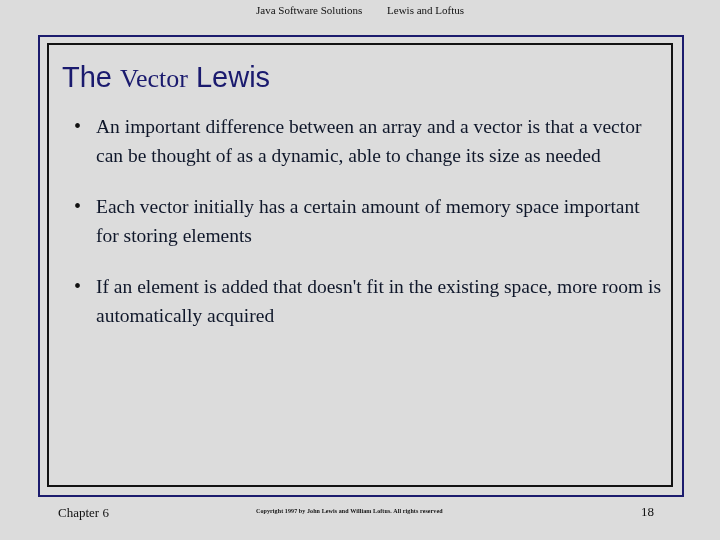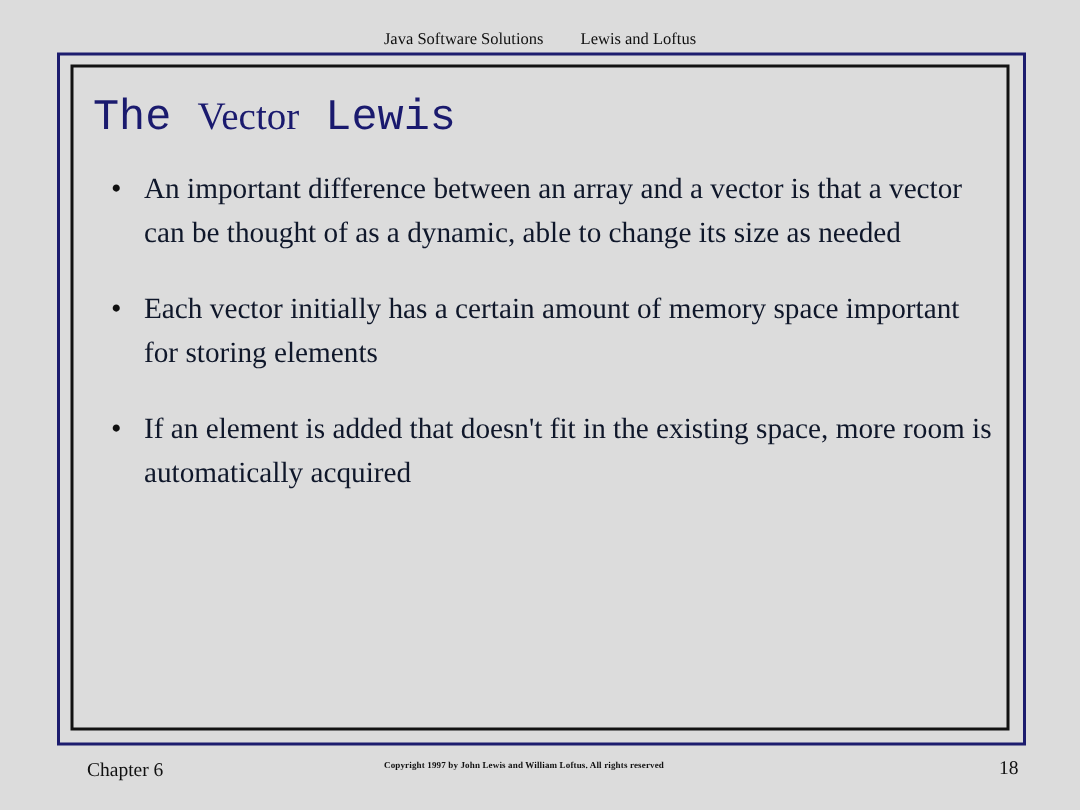--- a/index.html
+++ b/index.html
@@ -11,21 +11,21 @@
     height: 540px;
     background: #dcdcdc;
     font-family: "Liberation Serif", serif;
     overflow: hidden;
     position: relative;
   }
 
   
   .slide-header {
     position: absolute;
-    top: 20px;
+    top: 4px;
     left: 0;
     width: 720px;
     text-align: center;
     font-family: "Liberation Serif", serif;
     font-size: 11px;
     color: #101010;
     letter-spacing: 0px;
     white-space: nowrap;
   }
   .slide-header .hdr-left { margin-right: 22px; }
@@ -55,21 +55,21 @@
   .slide-title {
     position: absolute;
     left: 62px;
     top: 62px;
     font-size: 29px;
     color: #1a1a6e;
     white-space: nowrap;
     line-height: 1.05;
   }
   .slide-title .serif-part {
-    font-family: Liberation Mono, monospace;
+    font-family: Liberation Sans, sans-serif;
   }
   .slide-title .mono-part {
     font-family: Liberation Serif, serif;
     font-size: 26px;
   }
 
   
   .body-list {
     position: absolute;
     left: 74px;
@@ -121,21 +121,20 @@
     letter-spacing: 0.1px;
   }
   .footer-pagenum {
     position: absolute;
     left: 641px;
     top: 504px;
     font-family: "Liberation Serif", serif;
     font-size: 13px;
     color: #111111;
     white-space: nowrap;
-    margin-left: 25px;
   }
 </style>
 </head>
 <body>
 
 <div class="slide-header">
   <span class="hdr-left">Java Software Solutions</span>
   <span class="hdr-right">Lewis and Loftus</span>
 </div>
 

